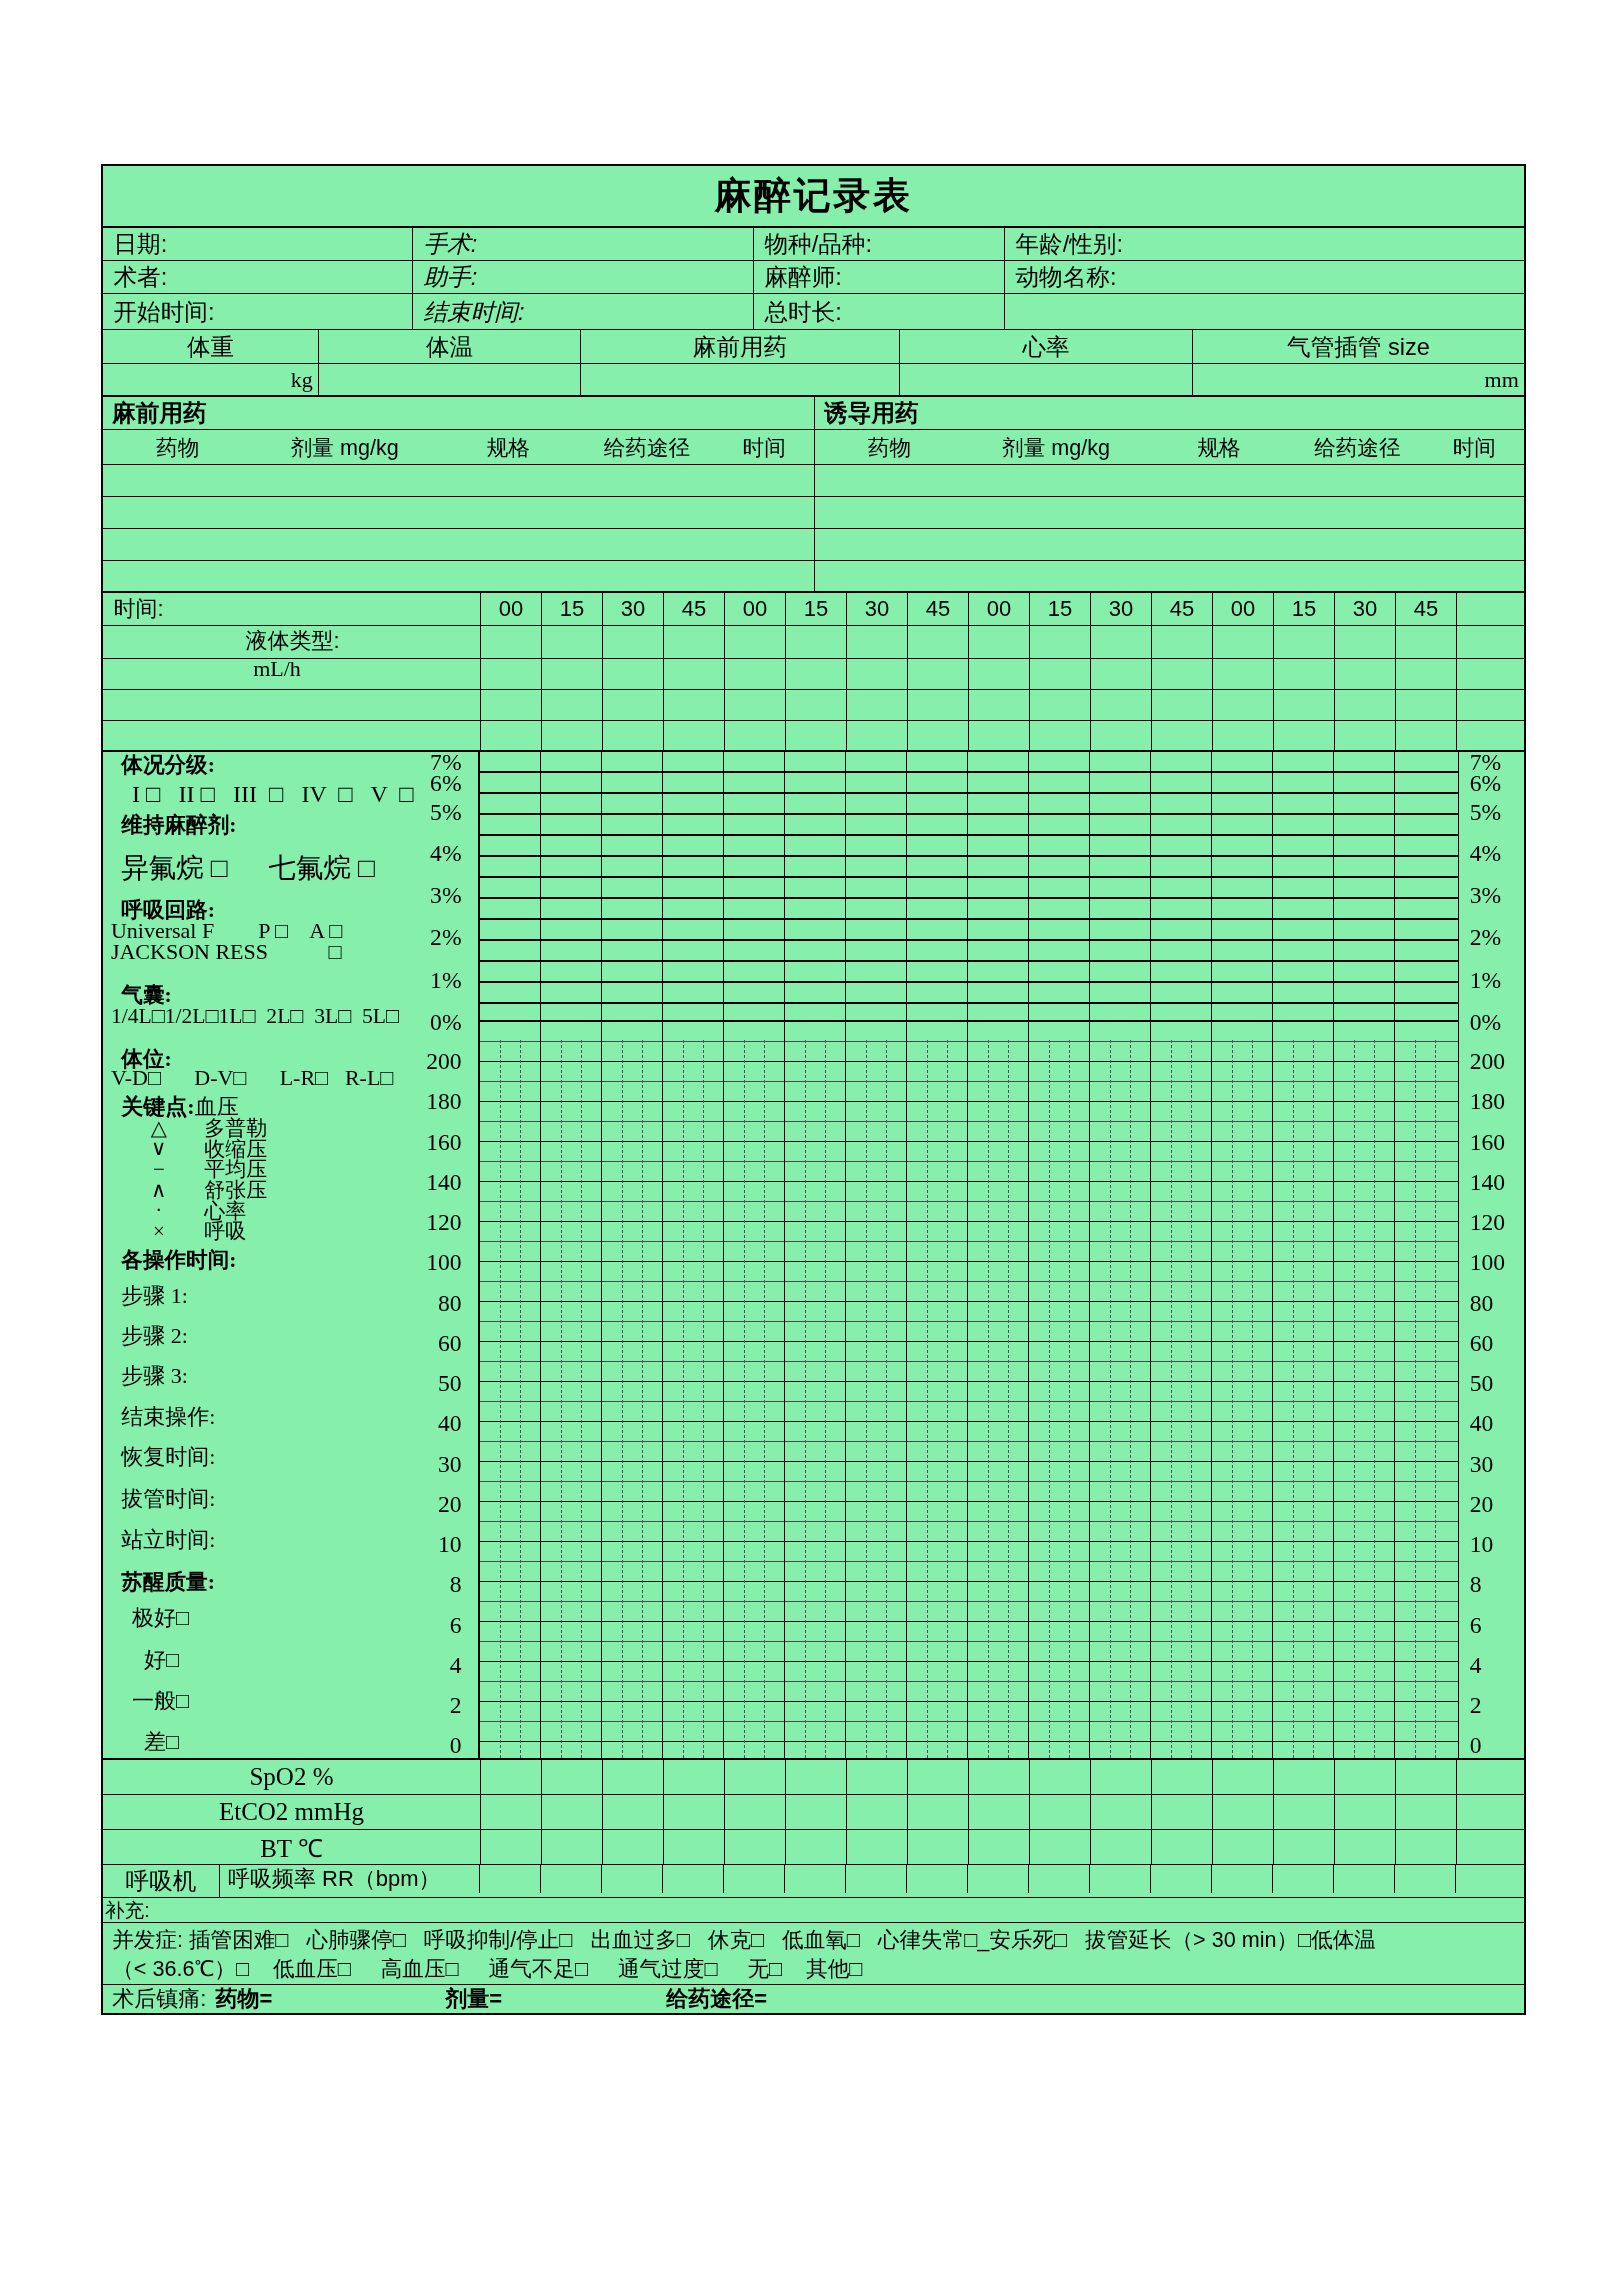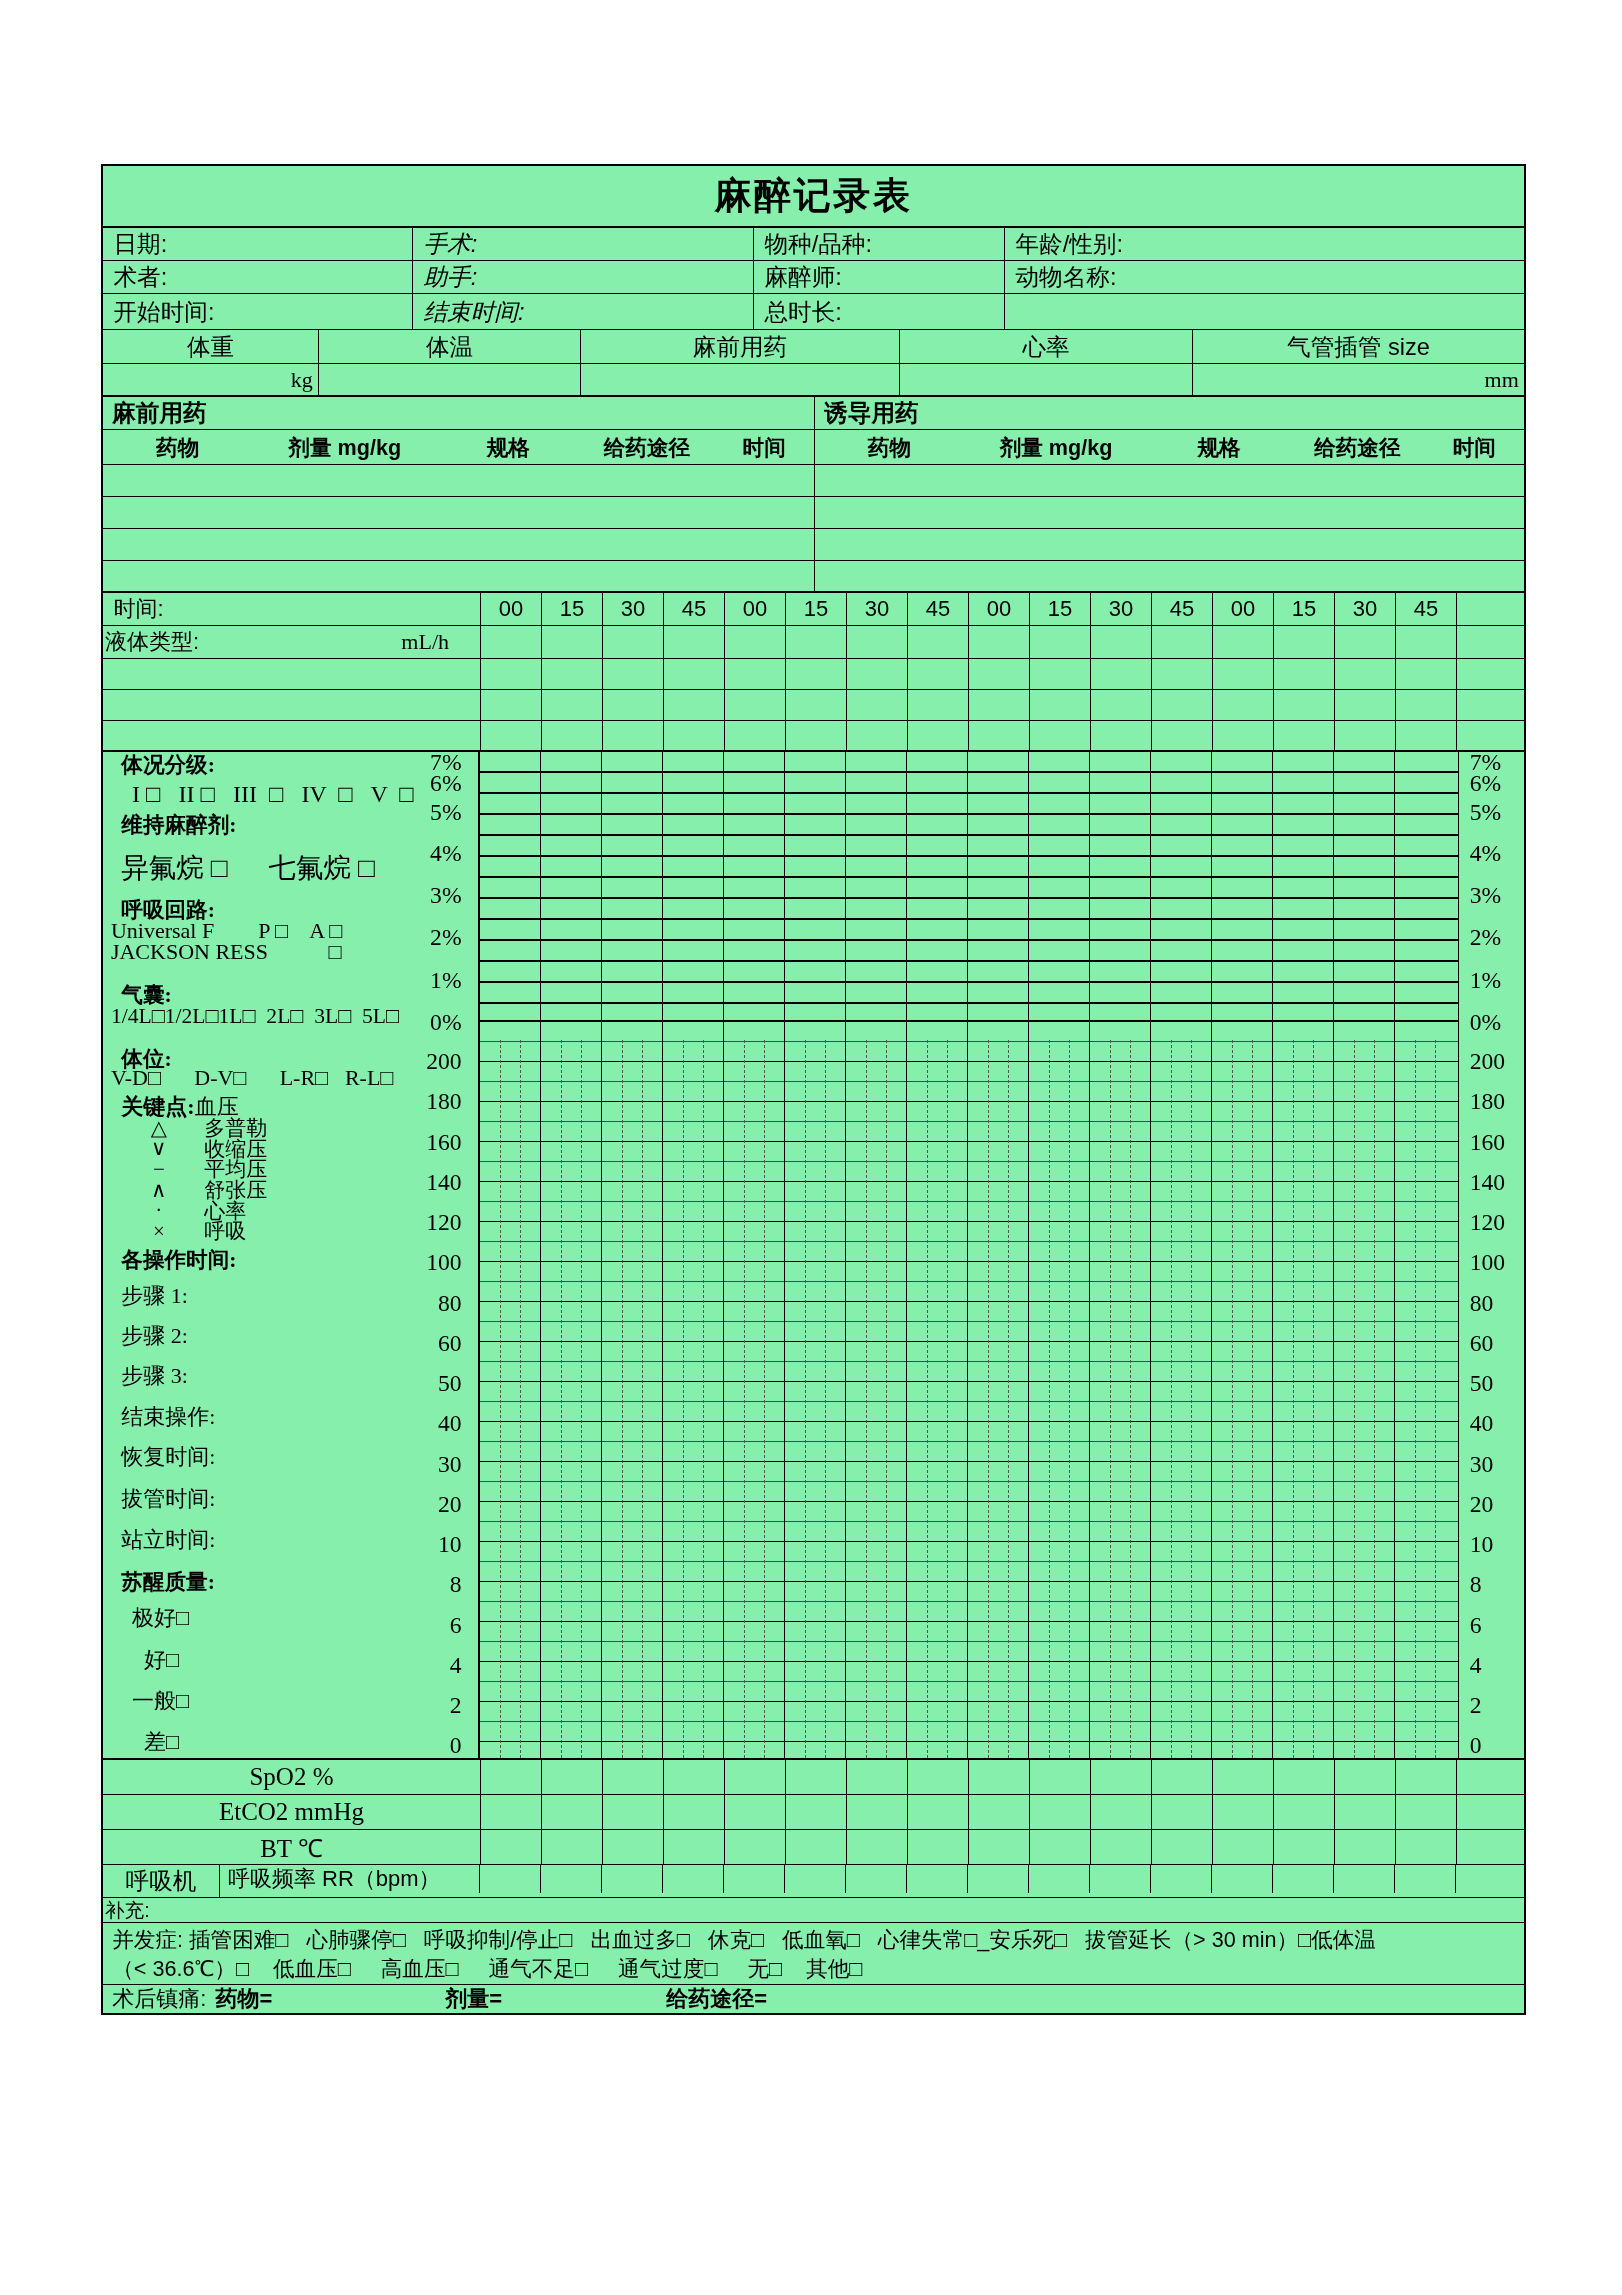--- a/index.html
+++ b/index.html
@@ -32,35 +32,35 @@
   .r-vit .c { font-size:23.6px; justify-content:center; }
   .r-units { height:33px; border-bottom:2px solid #000; }
   .r-units .c { font-size:22px; justify-content:flex-end; padding-right:5.2px; }
   .vw1{width:216px;} .vw2{width:262px;} .vw3{width:319px;} .vw4{width:293px;} .vw5{flex:1;}
 
   
   .r-medhdr { height:33px; }
   .r-medhdr .c { font-size:23.6px; font-weight:bold; padding-left:9.2px; }
   .half { width:712px; }
   .r-medcols { height:35px; }
-  .medcols-inner { display:flex; width:100%;font-weight:bold; }
+  .medcols-inner { display:flex; width:100%; }
   .medcols-inner span { display:block; text-align:center; font-size:21.6px; align-self:center; }
   .mc1{width:21%;} .mc2{width:26%;} .mc3{width:20%;} .mc4{width:19%;} .mc5{width:14%;}
   .r-med { height:32px; }
   .r-med4 { border-bottom:2px solid #000; }
 
   
   .lblcell { width:378px; border-right:1.3px solid #000; display:flex; align-items:center; font-size:22px; }
   .r-time { height:33px; }
   .r-time .lblcell { padding-left:10.5px; }
   .slot { width:61px; border-right:1.3px solid #000; display:flex; align-items:center;
           justify-content:center; font-size:22px; }
   .slot.last { flex:1; border-right:none; }
   .r-fluidlbl { height:33px; }
-  .r-fluidlbl .lblcell { padding-left:2px; justify-content:space-between; }
+  .r-fluidlbl .lblcell { padding-left:2px; justify-content:space-between;flex-direction:column; }
   .fluid-unit { font-family:"Liberation Serif", serif; padding-right:31px; }
   .r-fluid { height:31px; }
   .r-fluid3 { height:31px; border-bottom:2px solid #000; }
 
   
   .chart-wrap { display:flex; height:1008px; border-bottom:2px solid #000; position:relative; }
   .sidebar { width:378px; border-right:2px solid #000; position:relative; }
   .sb { position:absolute; left:18.3px; height:26px; line-height:26px; font-size:22px; white-space:pre;font-family:Liberation Serif, serif; }
   .sb.b { font-weight:bold; font-size:21.6px; }
   .sb.lat { font-family:"Liberation Serif", serif; }

